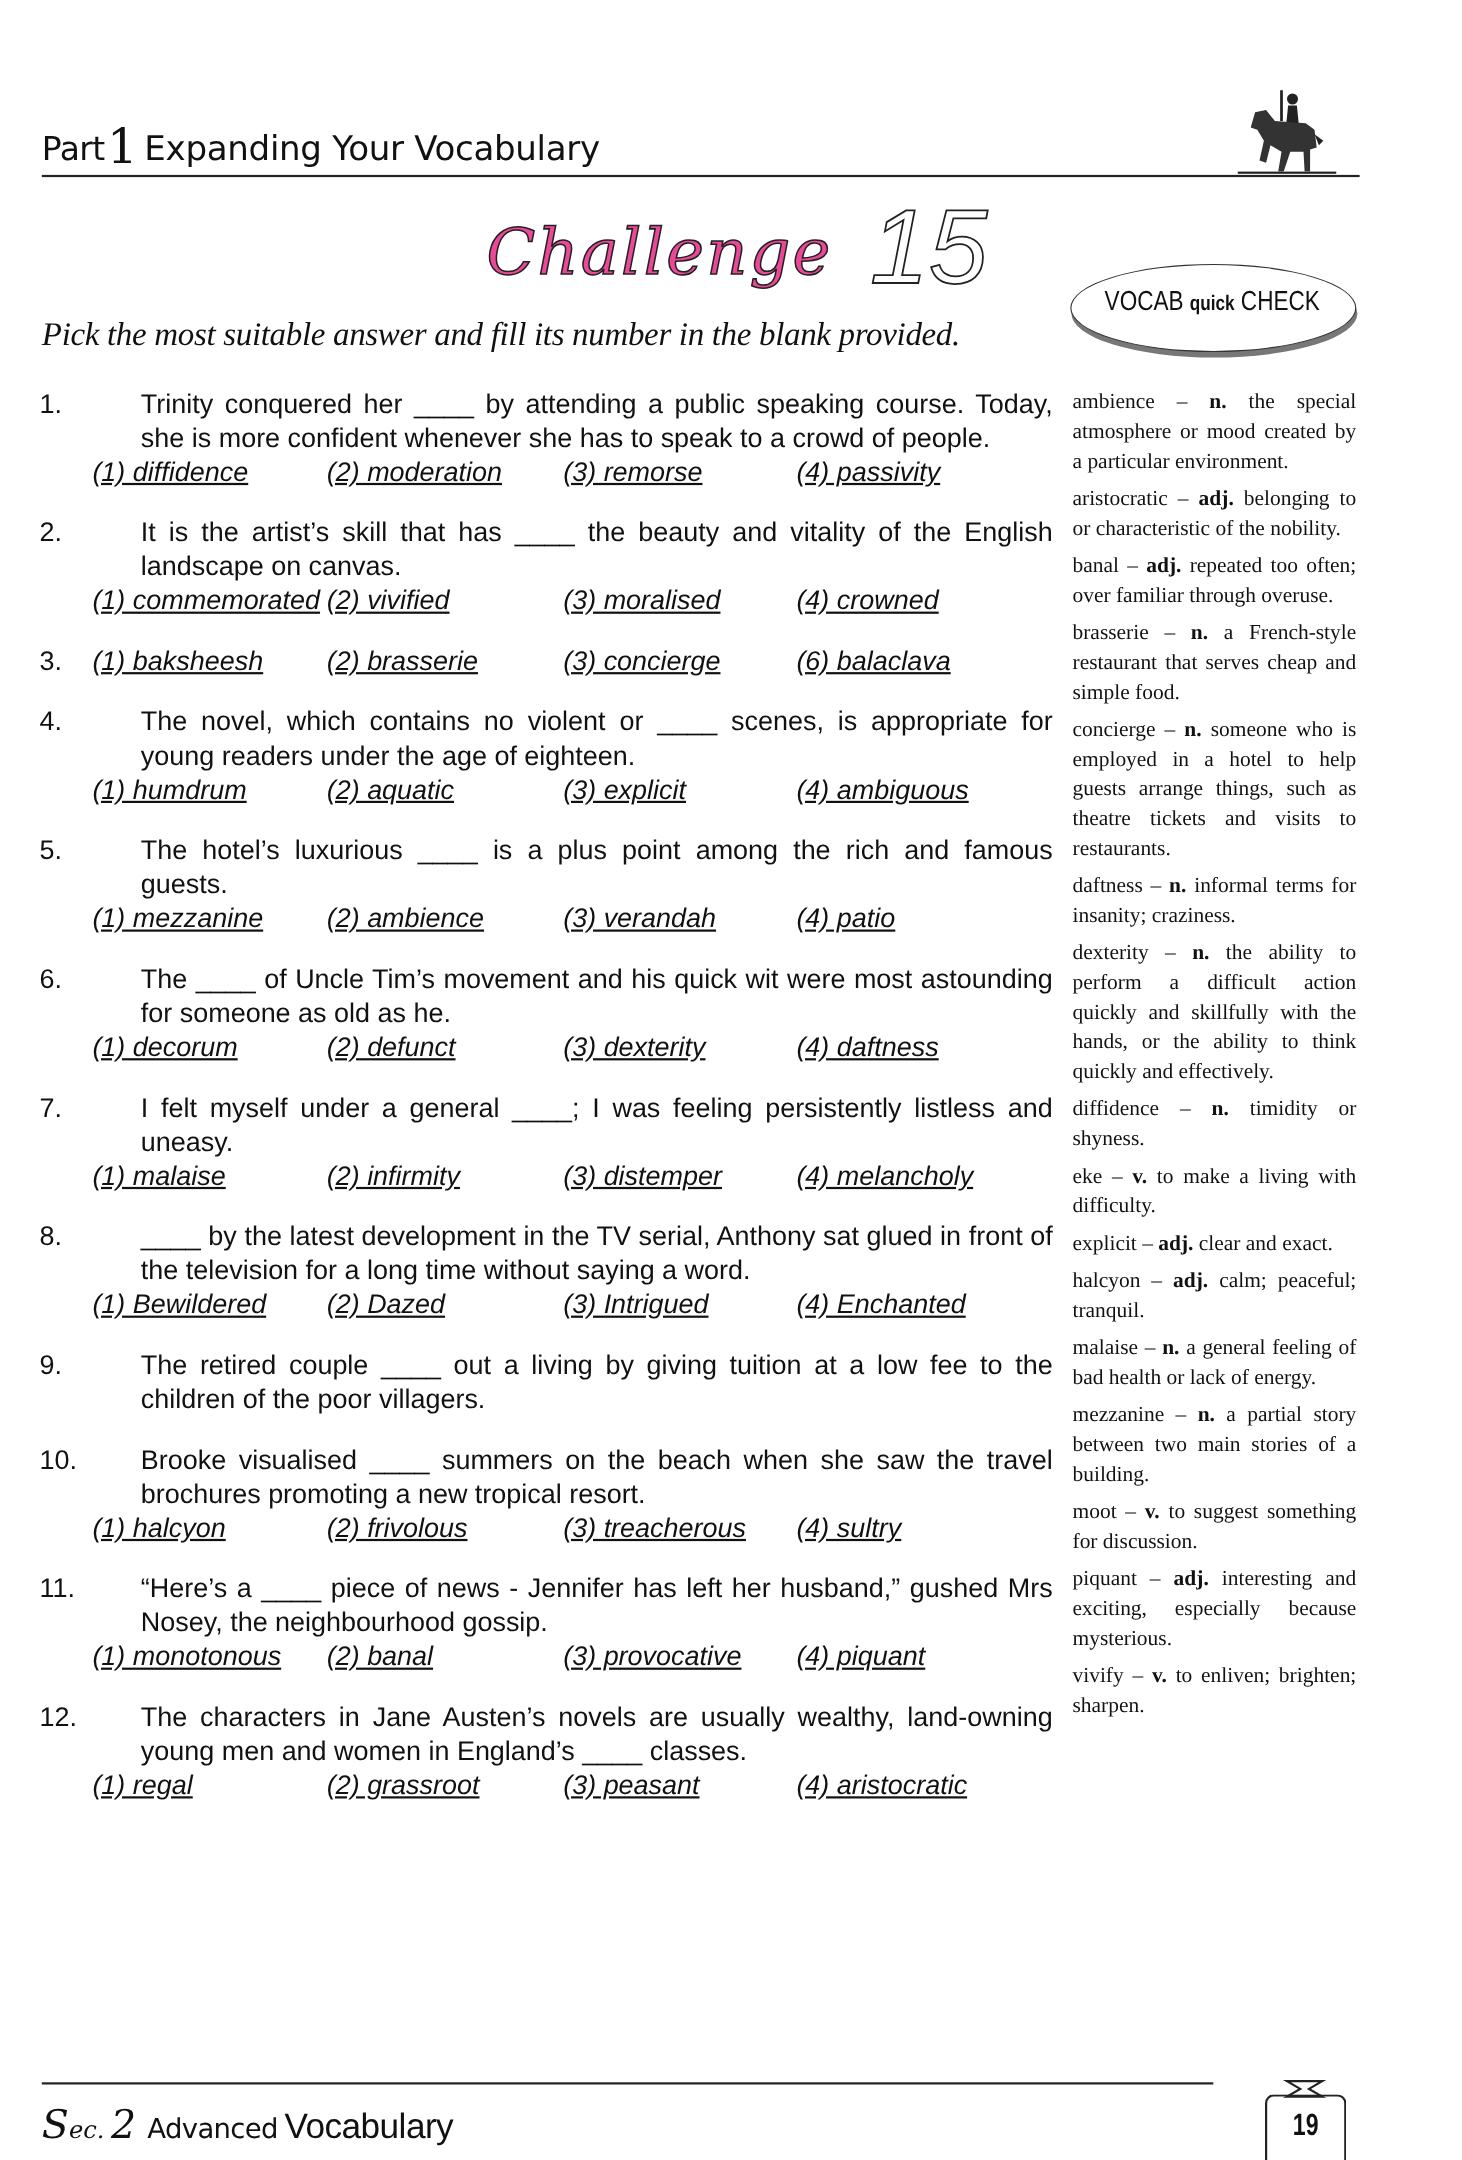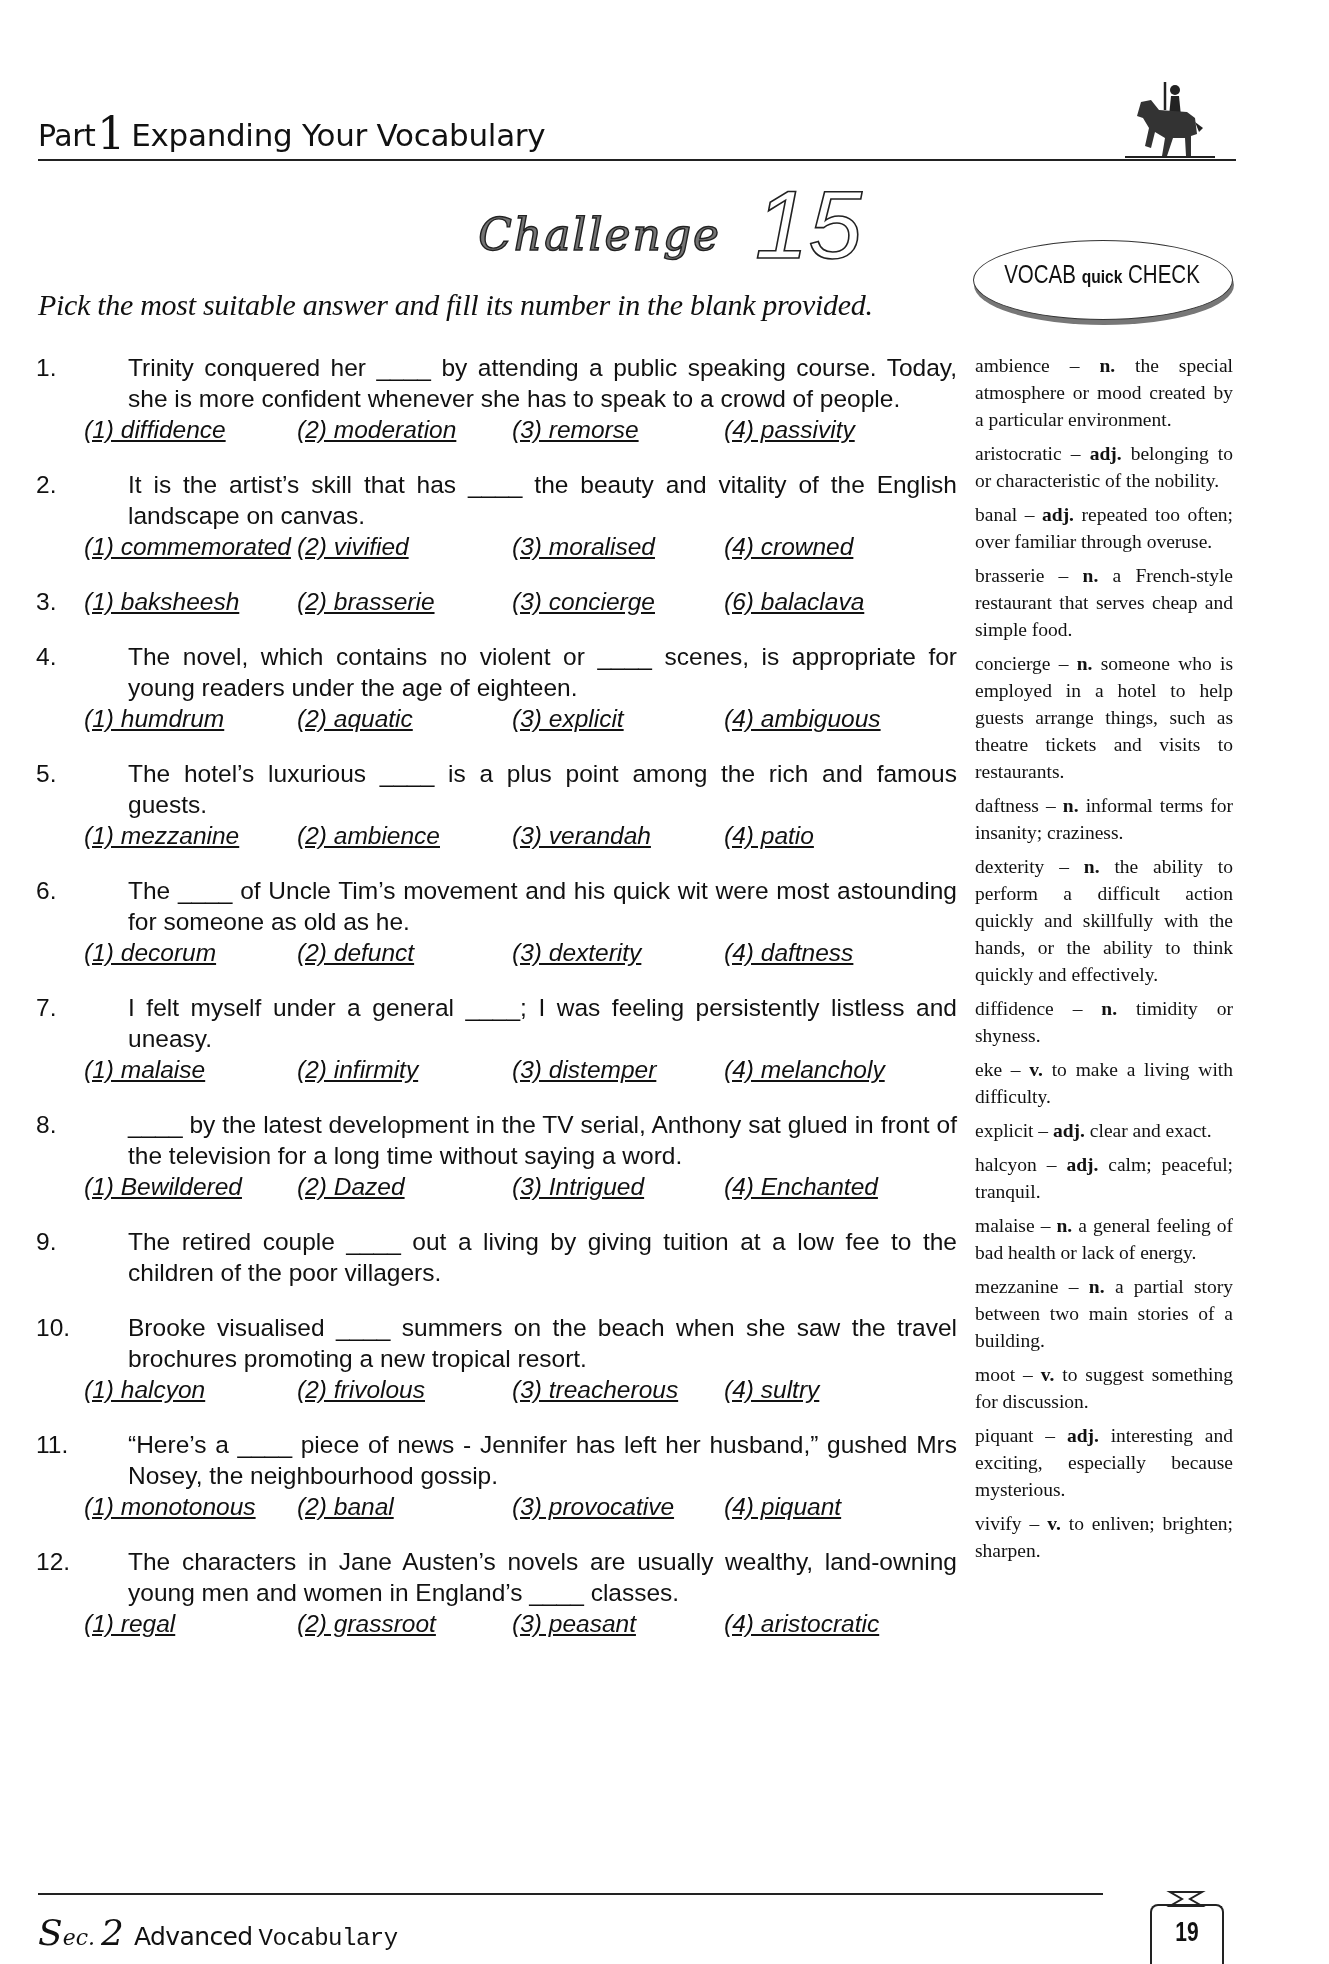--- a/index.html
+++ b/index.html
@@ -6,21 +6,21 @@
   body { width: 1329px; height: 1964px; position: relative; overflow: hidden; color: #111; font-family: "Liberation Sans", sans-serif; }
 
   .header { position: absolute; left: 38px; top: 108px; font-family: "DejaVu Sans", sans-serif; }
   .header .part { font-size: 30px; letter-spacing: -0.5px; }
   .header .partnum { font-family: "DejaVu Serif", serif; font-size: 44px; vertical-align: -3px; margin: 0 6px 0 2px; }
   .header .ptitle { font-size: 31px; letter-spacing: -0.3px; }
   .header-rule { position: absolute; left: 38px; top: 159px; width: 1198px; height: 2px; background: #222; }
   .knight { position: absolute; left: 1125px; top: 72px; width: 90px; height: 90px; }
 
   .challenge { position: absolute; left: 440px; top: 170px; width: 460px; text-align: center; white-space: nowrap; }
-  .challenge .word { font-family: "DejaVu Serif", serif; font-style: italic; font-size: 44px; color: #737373; -webkit-text-stroke: 1.4px #222; letter-spacing: 2px; }
+  .challenge .word { font-family: "DejaVu Serif", serif; font-style: italic; font-size: 58px; color: #ec4899; -webkit-text-stroke: 1.4px #222; letter-spacing: 2px; }
   .challenge .num { font-family: "Liberation Sans", sans-serif; font-style: italic; font-size: 96px; color: #fff; -webkit-text-stroke: 1.6px #222; margin-left: 34px; vertical-align: -8px; text-align: center; }
 
   .instruction { position: absolute; left: 38px; top: 288px; font-family: "Liberation Serif", serif; font-style: italic; font-size: 30px; letter-spacing: -0.3px; }
 
   .vocab-bubble { position: absolute; left: 973px; top: 240px; width: 262px; height: 88px; }
   .vocab-bubble .ellipse { position: absolute; left: 0; top: 0; width: 258px; height: 78px; border-radius: 50%; border: 1.5px solid #333; background: #fff; box-shadow: 1px 5px 0 0 #777; }
   .vocab-bubble .label { position: absolute; left: 0; top: 20px; width: 258px; text-align: center; font-family: "Liberation Sans", sans-serif; font-size: 25px; transform: scaleX(0.82); }
   .vocab-bubble .label .small { font-size: 19px; font-weight: bold; }
 
   .questions { position: absolute; left: 32px; top: 352px; width: 925px; }
@@ -37,21 +37,21 @@
   .sidebar { position: absolute; left: 975px; top: 352px; width: 258px; font-family: "Liberation Serif", serif; font-size: 19.5px; line-height: 27px; }
   .entry { margin-bottom: 7px; text-align: justify; }
   .entry .pos { font-weight: bold; }
 
   .footer-rule { position: absolute; left: 38px; top: 1893px; width: 1065px; height: 2px; background: #222; }
   .footer { position: absolute; left: 38px; top: 1912px; white-space: nowrap; }
   .footer .sec { font-family: "DejaVu Serif", serif; font-style: italic; font-size: 36px; }
   .footer .sec-small { font-family: "DejaVu Serif", serif; font-style: italic; font-size: 22px; }
   .footer .secnum { font-family: "DejaVu Serif", serif; font-style: italic; font-size: 36px; margin: 0 10px 0 6px; }
   .footer .adv { font-family: "DejaVu Sans", sans-serif; font-size: 25px; letter-spacing: -0.6px; }
-  .footer .vocab { font-family: Liberation Mono, monospace; font-size: 24px; letter-spacing: -0.5px; margin-left: 6px; text-align: center; }
+  .footer .vocab { font-family: Liberation Sans, sans-serif; font-size: 32px; letter-spacing: -0.5px; margin-left: 6px; text-align: center; }
 
   .page-badge { position: absolute; left: 1150px; top: 1890px; width: 75px; height: 74px; }
   .page-badge .body { position: absolute; left: 0; top: 14px; width: 70px; height: 62px; border: 2px solid #222; border-bottom: none; border-radius: 8px 8px 0 0; }
   .page-badge .num { position: absolute; left: 0; top: 26px; width: 74px; text-align: center; font-family: "Liberation Sans", sans-serif; font-weight: bold; font-size: 28px; transform: scaleX(0.75); }
   .page-badge svg { position: absolute; left: 16px; top: 0; }
 </style>
 </head>
 <body>
 
 <div class="header">

